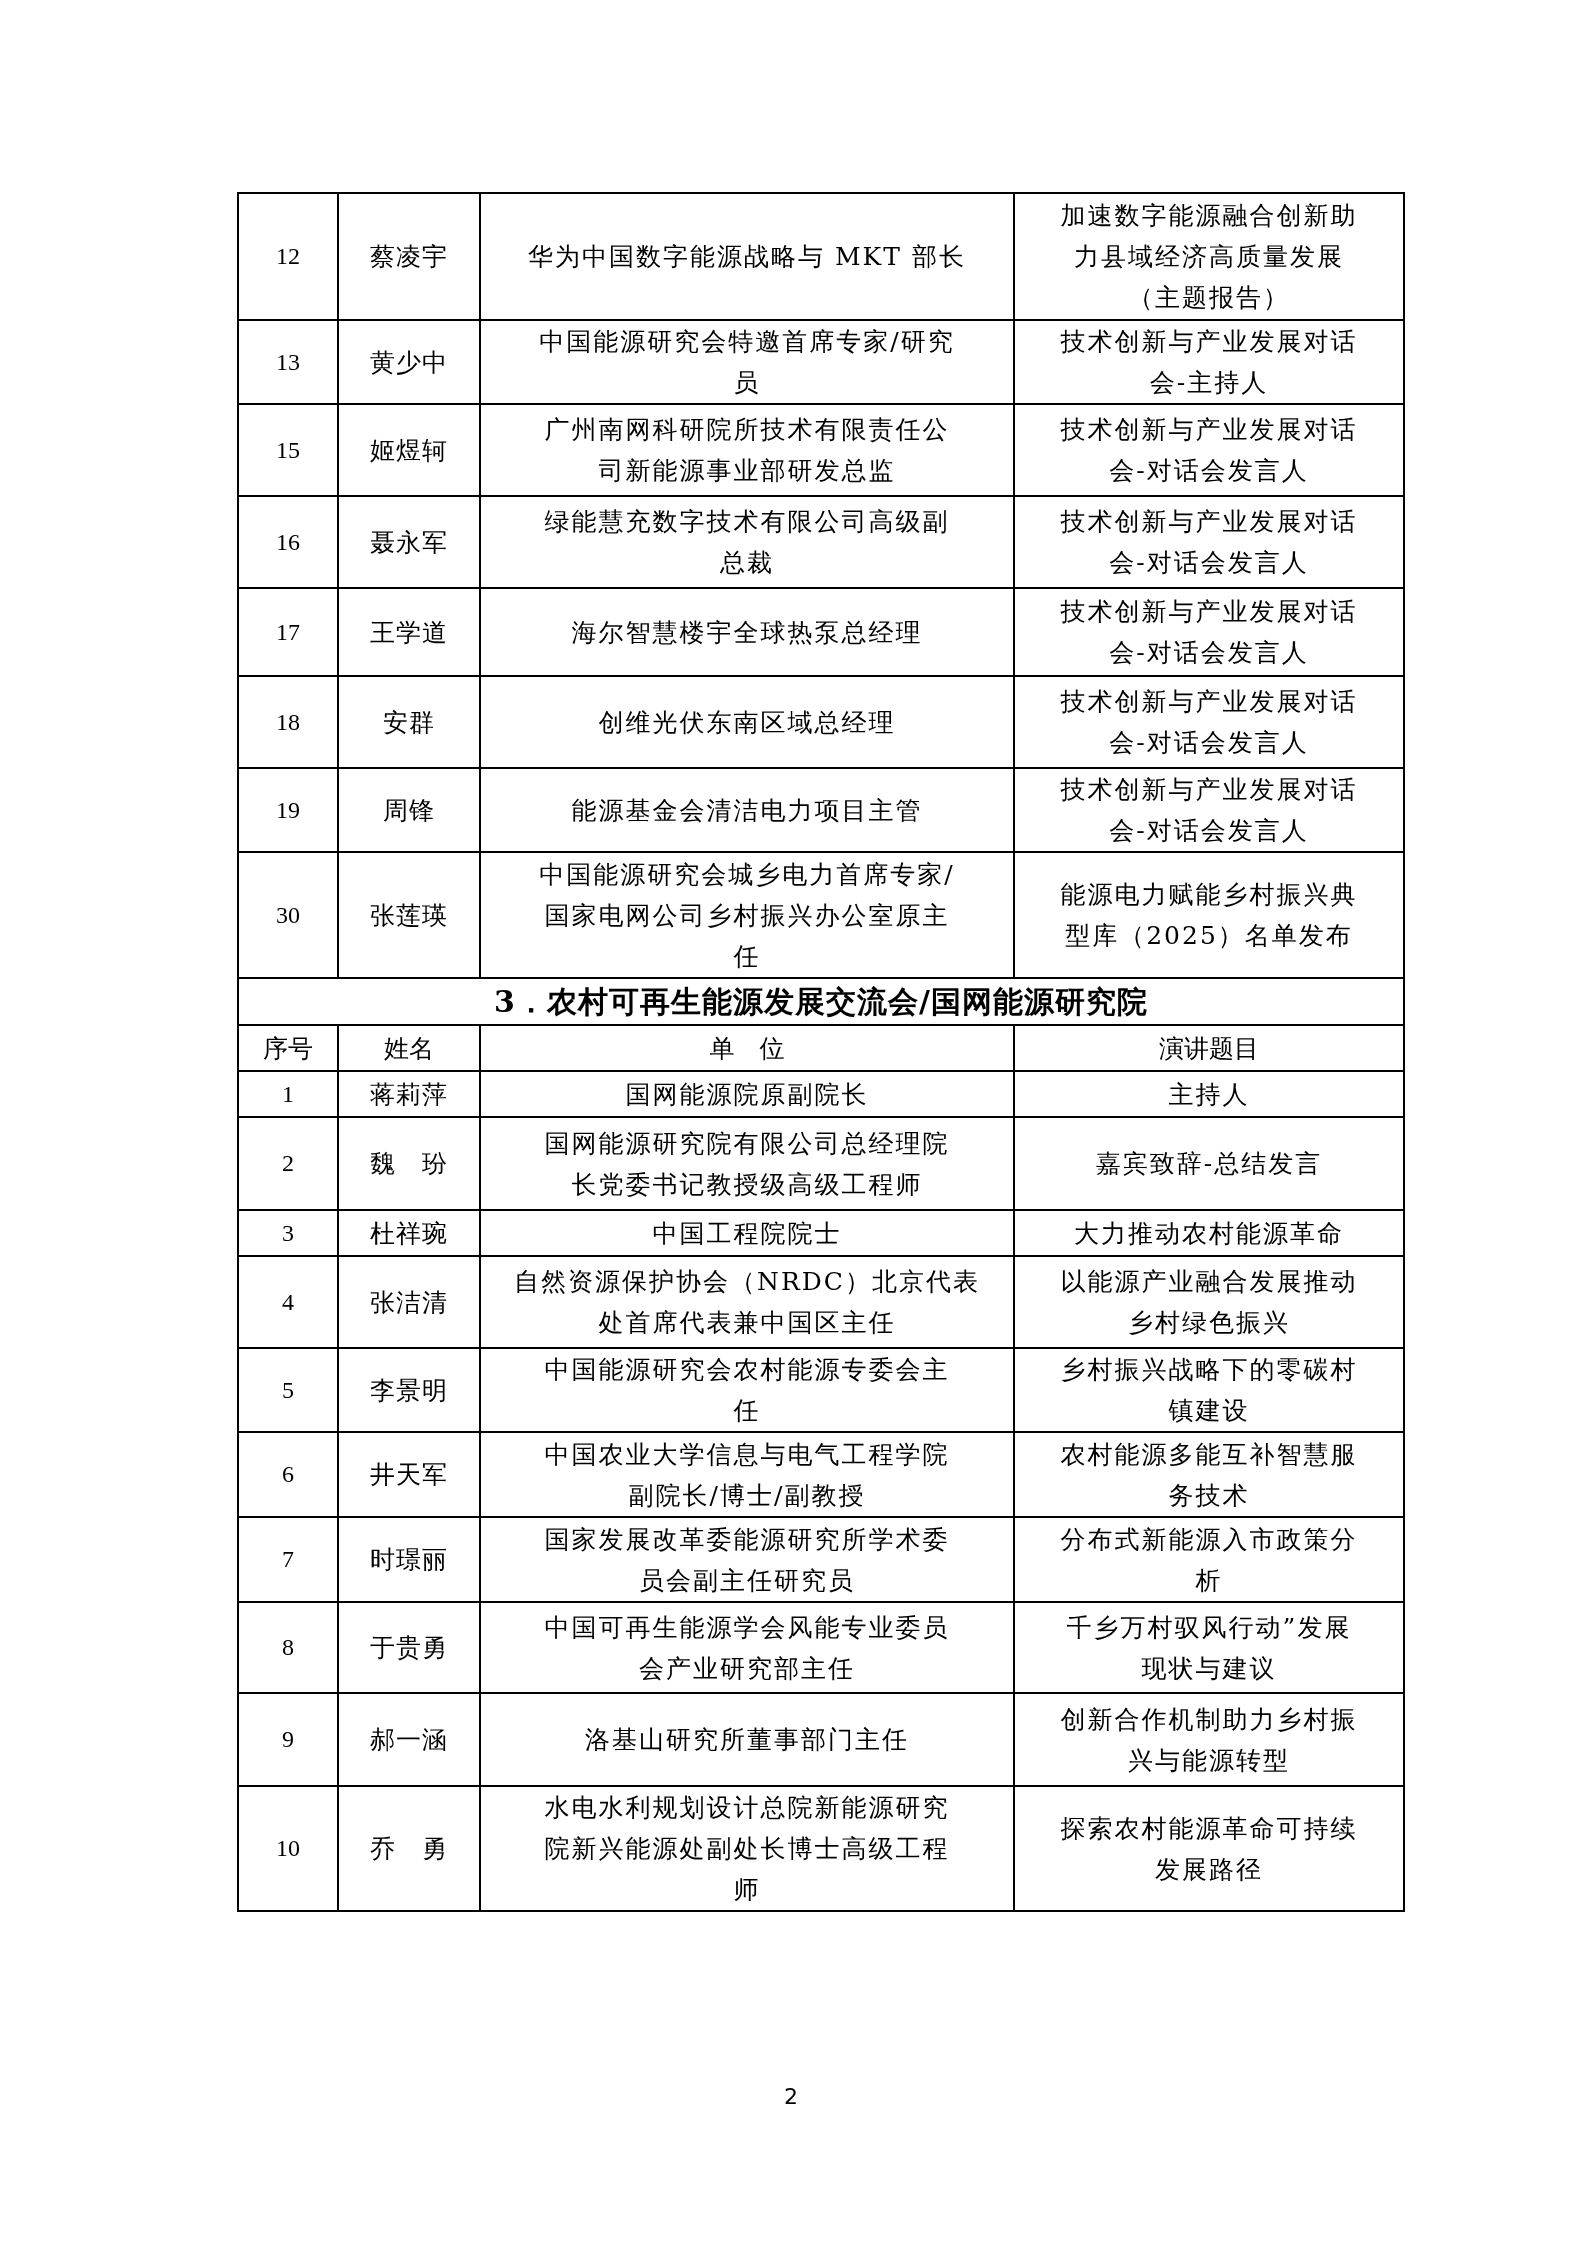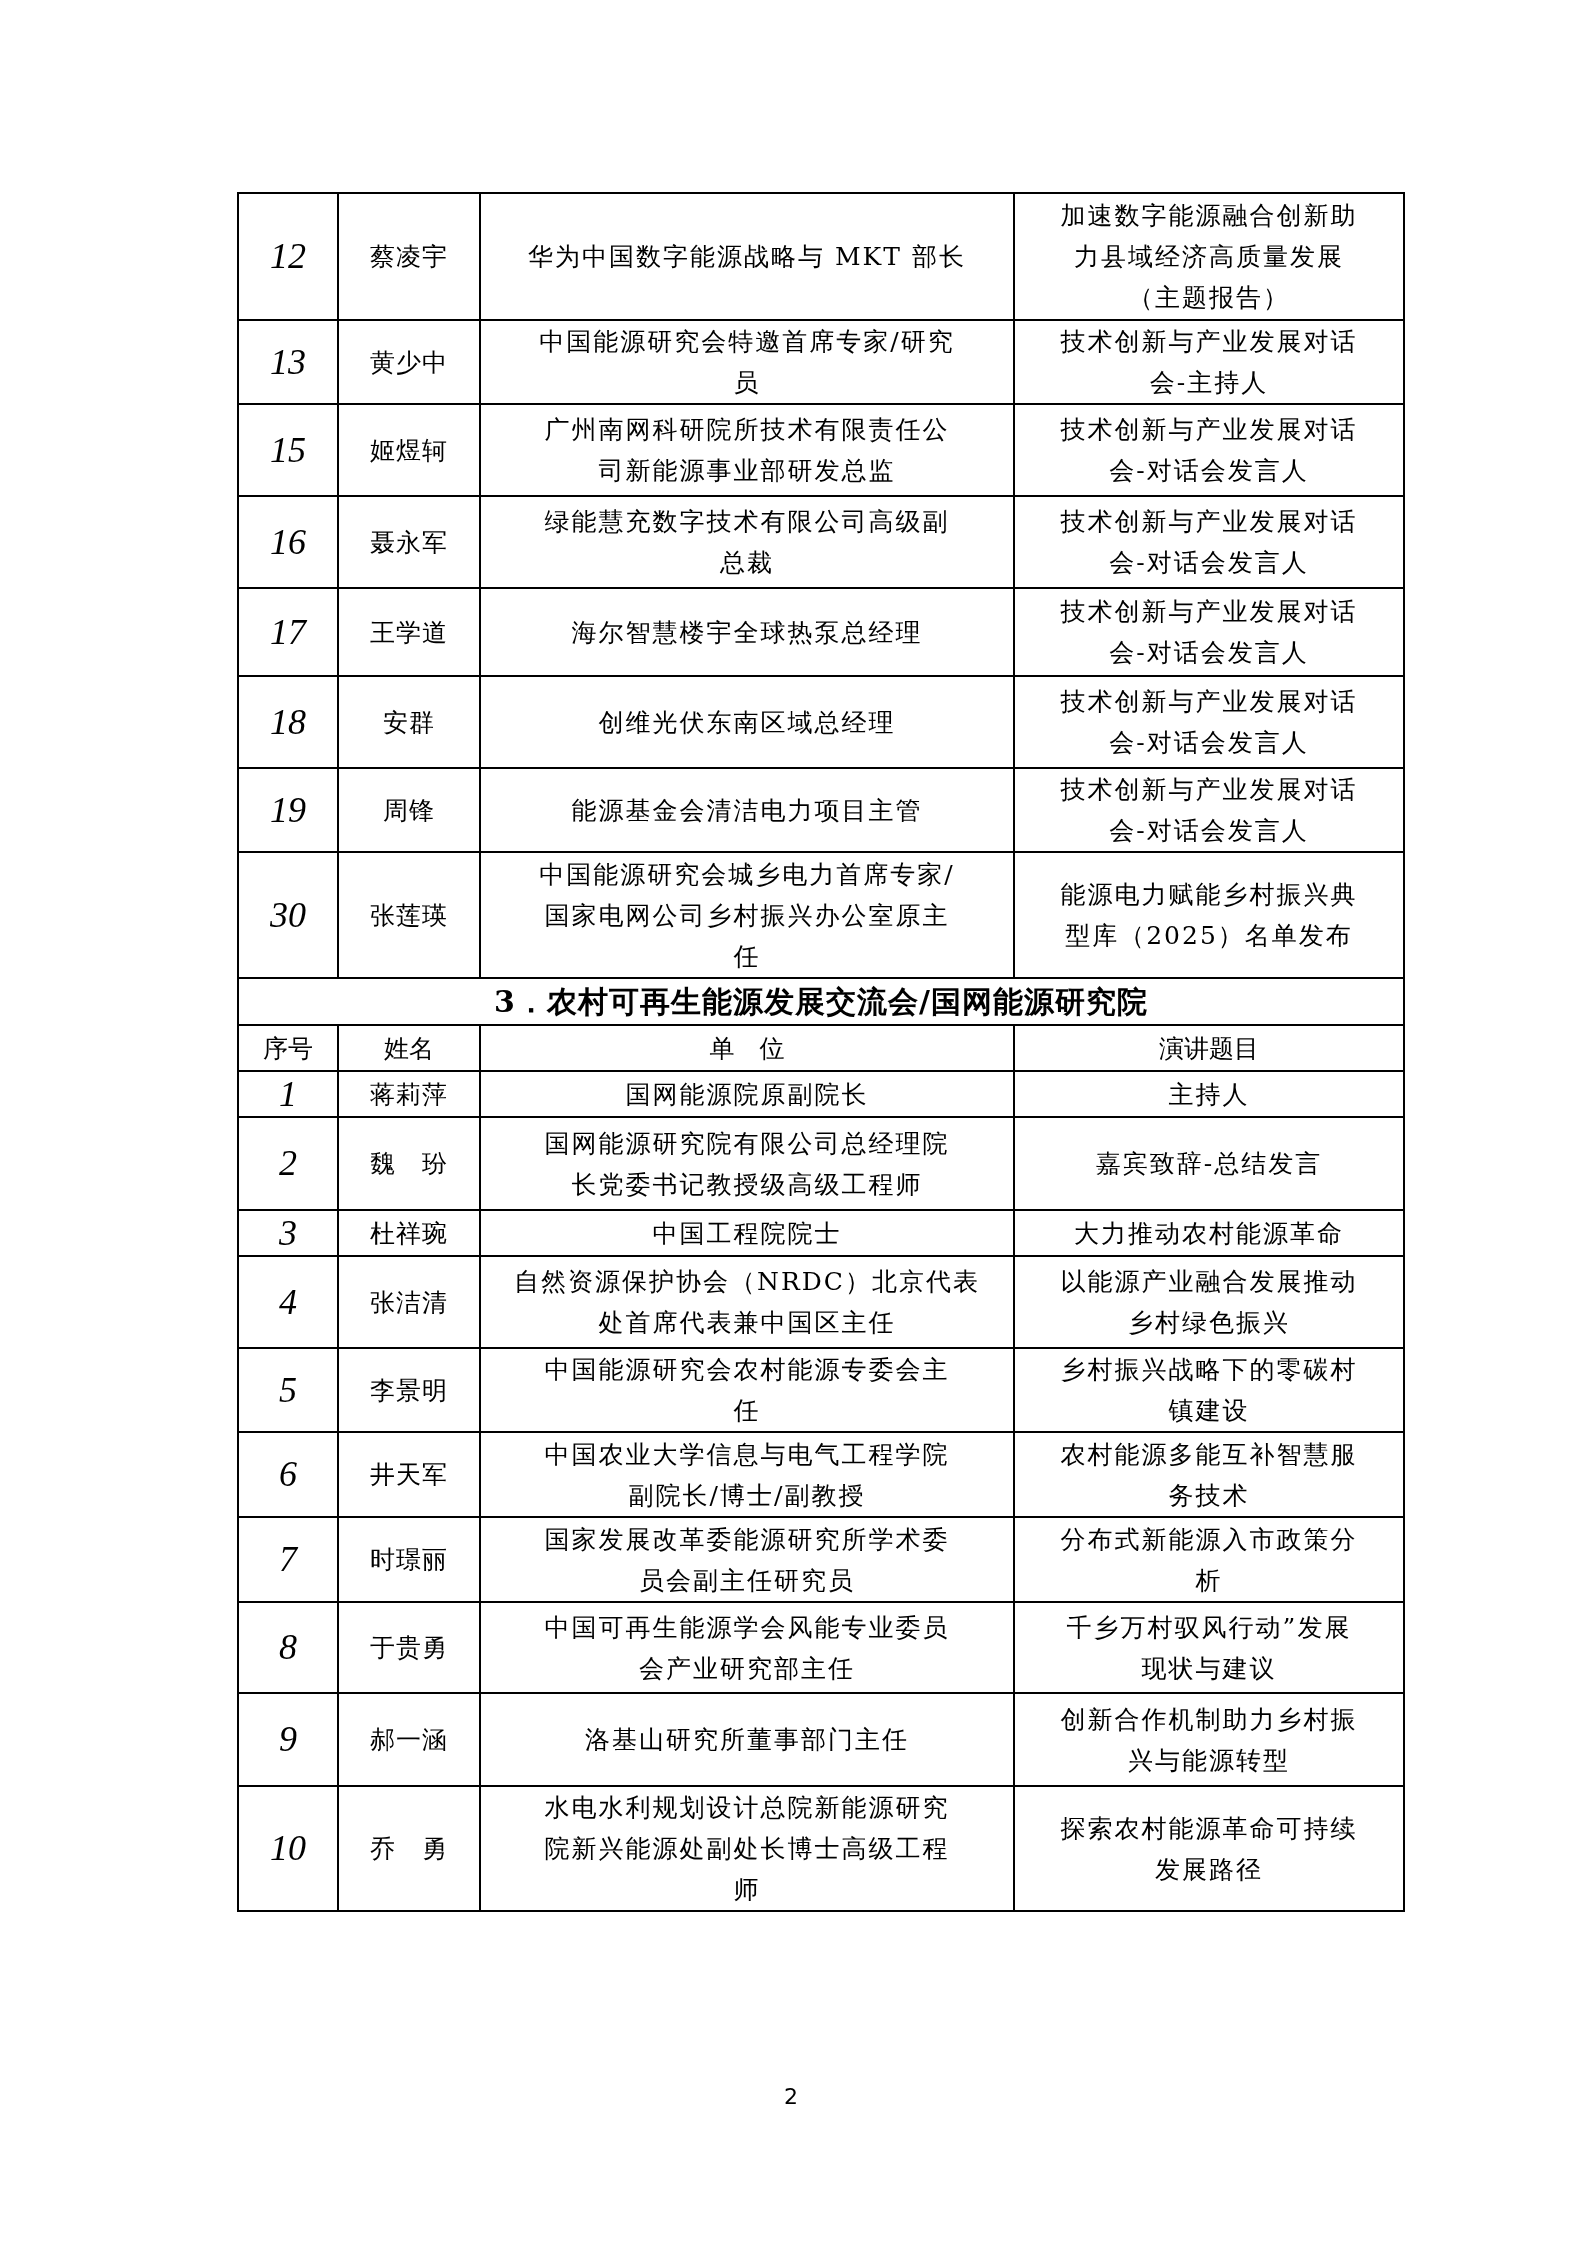--- a/index.html
+++ b/index.html
@@ -1,21 +1,21 @@
 <!DOCTYPE html>
 <html><head>
 <meta charset="utf-8">
 <style>
   html, body { margin:0; padding:0; background:#ffffff; }
   body { width:1587px; height:2245px; position:relative; overflow:hidden;
          font-family:"DejaVu Serif","Liberation Serif",serif; color:#000; }
   #tbl { position:absolute; left:237px; top:192px; border-collapse:collapse; table-layout:fixed; width:1166px; }
   #tbl td { border:2px solid #000; padding:0 4px; text-align:center; vertical-align:middle;
             font-size:25px; line-height:41px; overflow:hidden; }
-  #tbl td.num { font-family:"Liberation Serif","DejaVu Serif",serif; font-size:36px;font-style:italic; }
+  #tbl td.num { font-family:"Liberation Serif","DejaVu Serif",serif; font-size:24px; }
   #tbl td.name { letter-spacing:1px;border-radius:13px; }
   #tbl td.section { font-weight:bold; font-size:30px; letter-spacing:1px; }
   .line { display:block; white-space:nowrap; letter-spacing:2px; }
   #page-num { position:absolute; left:784px; top:2084px; font-family:"DejaVu Sans","Liberation Sans",sans-serif; font-size:22px; }
 </style>
 </head>
 <body>
 
 <table id="tbl">
   <colgroup>

